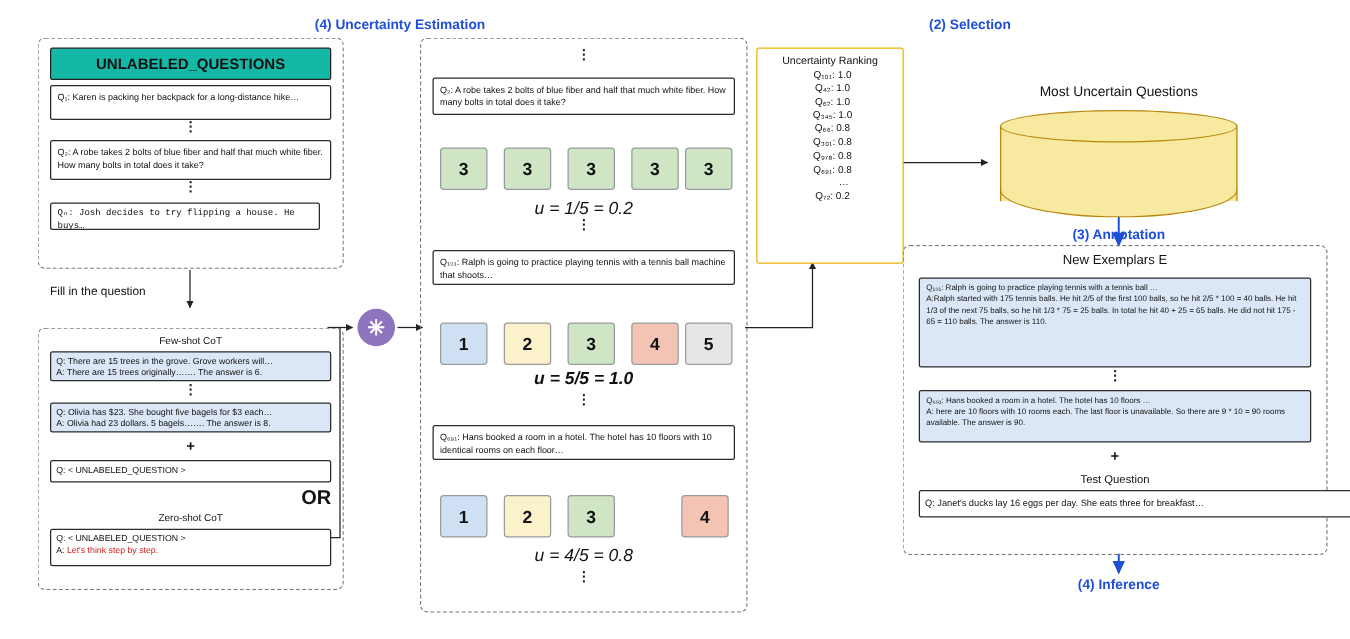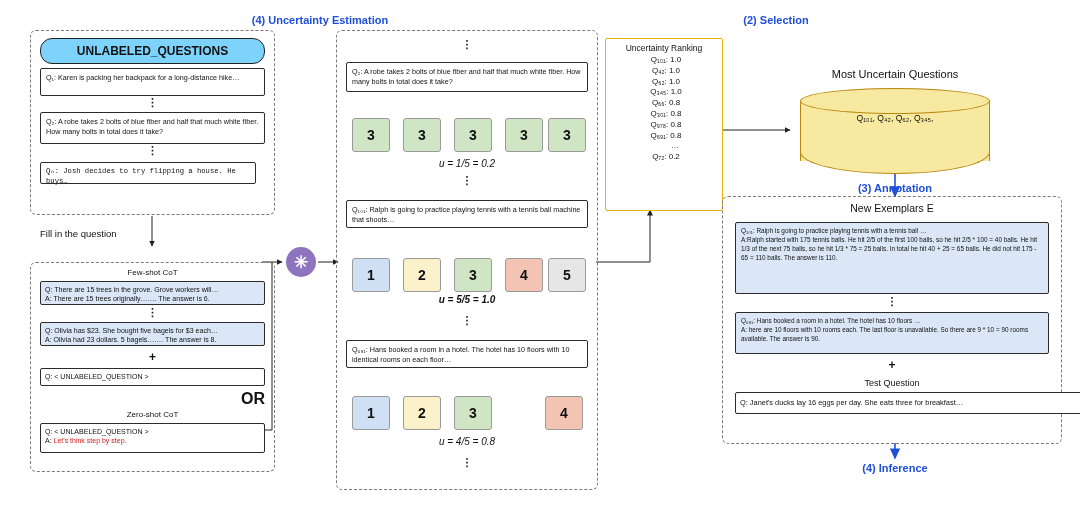--- a/index.html
+++ b/index.html
@@ -18,23 +18,23 @@
     font-size:11px;
     text-align:center;
   }
   .dashed-box{
     border:1px dashed #7a7a7a;
     border-radius:6px;
     box-sizing:border-box;
   }
   .solid-box{
     border:1px solid #222;
-    background:#7dd3fc;
-    box-sizing:border-box;
-    border-radius:12px;
+    background:#14b8a6;
+    box-sizing:border-box;
+    border-radius:2px;
   }
   .qbox{
     border:1px solid #2b2b2b;
     background:#fff;
     box-sizing:border-box;
     font-size:7.2px;
     line-height:1.35;
     padding:4px 5px;
     border-radius:2px;
   }
@@ -57,21 +57,21 @@
     border:1px solid #9a9a9a;
     border-radius:3px;
     font-size:14px;
     font-weight:bold;
     display:flex;
     align-items:center;
     justify-content:center;
     color:#111;
   }
   .u-text{
-    font-size:10px;
+    font-size:14px;
     text-align:center;
     font-style:italic;
   }
   .rank-box{
     border:1px solid #eab308;
     background:#fff;
     box-sizing:border-box;
     font-size:8px;
     padding:4px 6px;
     border-radius:2px;
@@ -251,21 +251,20 @@
   <div class="rank-row">Q₇₂: 0.2</div>
 </div>
 
 <div class="abs" style="left:800px;top:68px;width:190px;font-size:11px;text-align:center;">Most Uncertain Questions</div>
 
 <div class="cyl-body" style="left:800px;top:101px;width:190px;height:60px;"></div>
 <div class="cyl-top" style="left:800px;top:88px;width:190px;height:26px;"></div>
 <div class="abs" style="left:800px;top:148px;width:190px;height:26px;border:1.5px solid #b8860b;border-top:none;border-radius:0 0 95px 95px / 0 0 22px 22px;background:#f7e9a0;box-sizing:border-box;"></div>
 
 <div class="abs" style="left:803px;top:112px;width:184px;text-align:center;font-size:8.6px;line-height:1.5;">
-  <div>Q₁₀₁, Q₄₂, Q₆₂, Q₃₄₅,</div>
 </div>
 
 <div class="abs dashed-box" style="left:722px;top:196px;width:340px;height:248px;"></div>
 
 <div class="abs" style="left:722px;top:202px;width:340px;text-align:center;font-size:10.5px;">New Exemplars E</div>
 
 <div class="abs exemplar" style="left:735px;top:222px;width:314px;height:72px;white-space:pre-line;">Q₁₀₁: Ralph is going to practice playing tennis with a tennis ball …
 A:Ralph started with 175 tennis balls. He hit 2/5 of the first 100 balls, so he hit 2/5 * 100 = 40 balls. He hit 1/3 of the next 75 balls, so he hit 1/3 * 75 = 25 balls. In total he hit 40 + 25 = 65 balls. He did not hit 175 - 65 = 110 balls. The answer is 110.</div>
 <div class="abs vdots" style="left:735px;top:297px;width:314px;">⋮</div>
 <div class="abs exemplar" style="left:735px;top:312px;width:314px;height:42px;white-space:pre-line;">Q₆₉₁: Hans booked a room in a hotel. The hotel has 10 floors …

